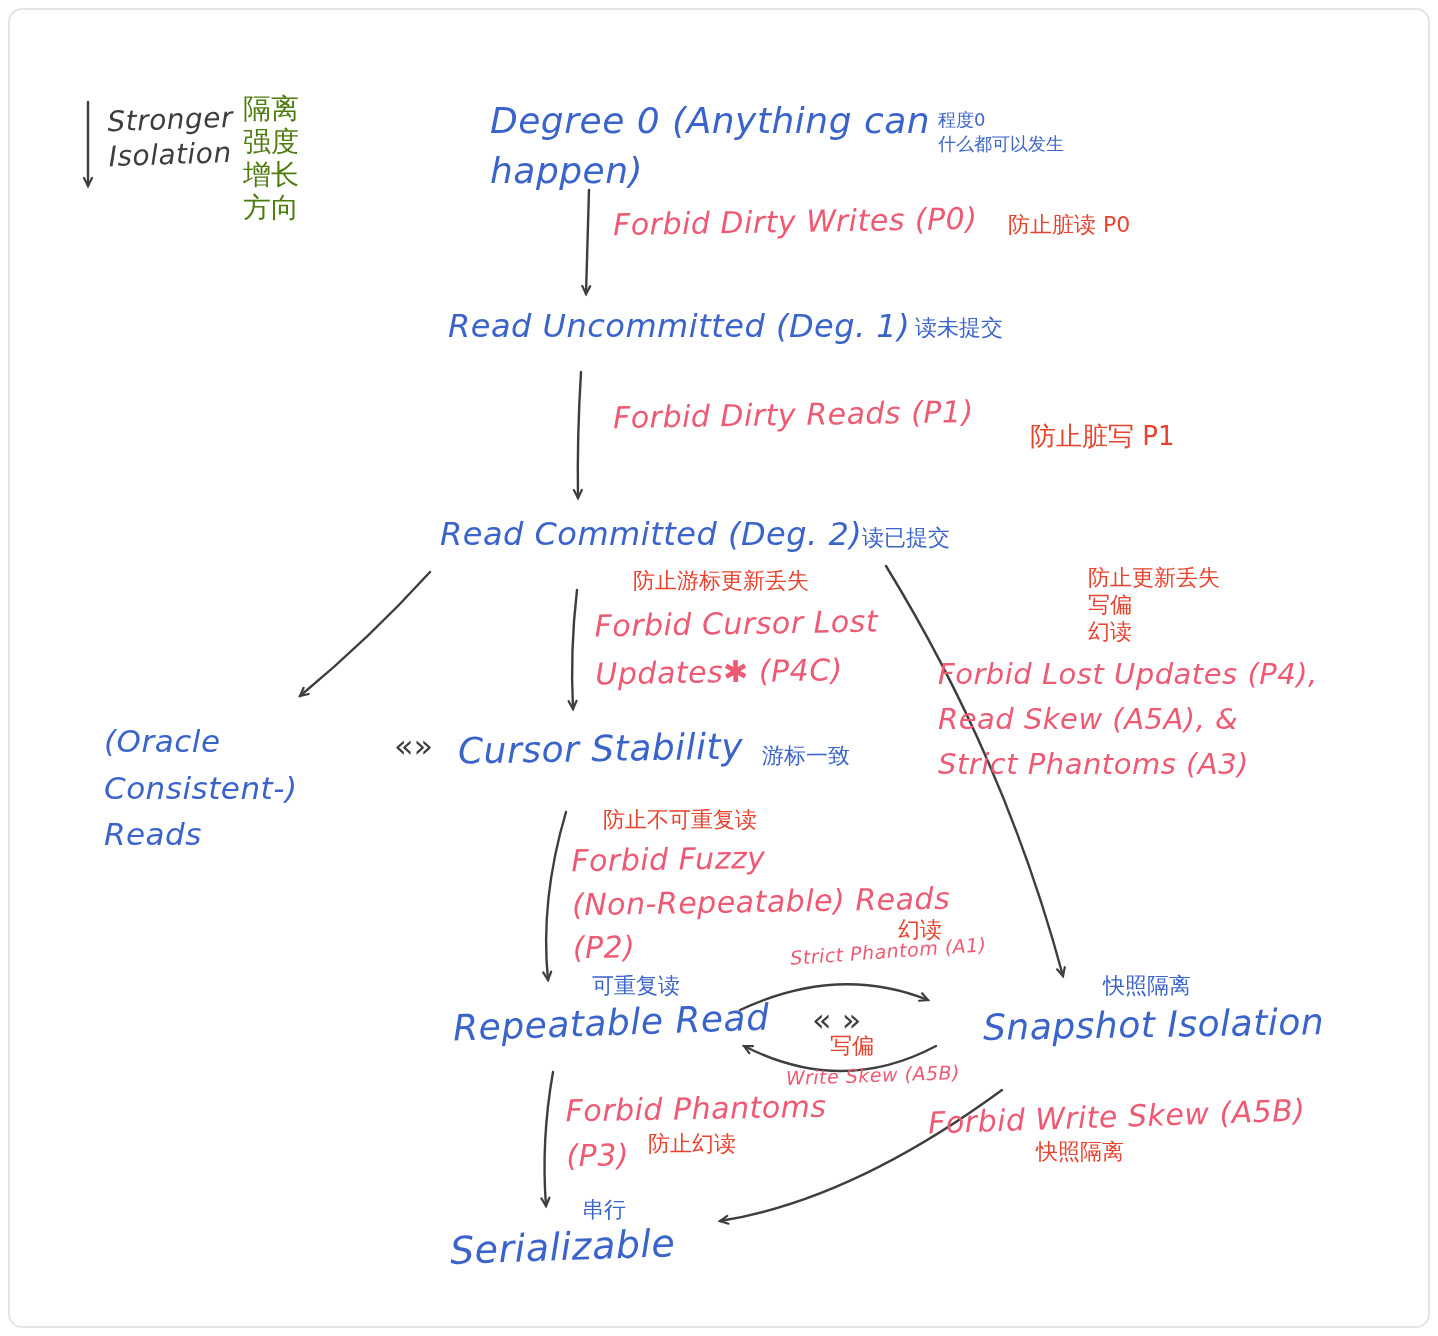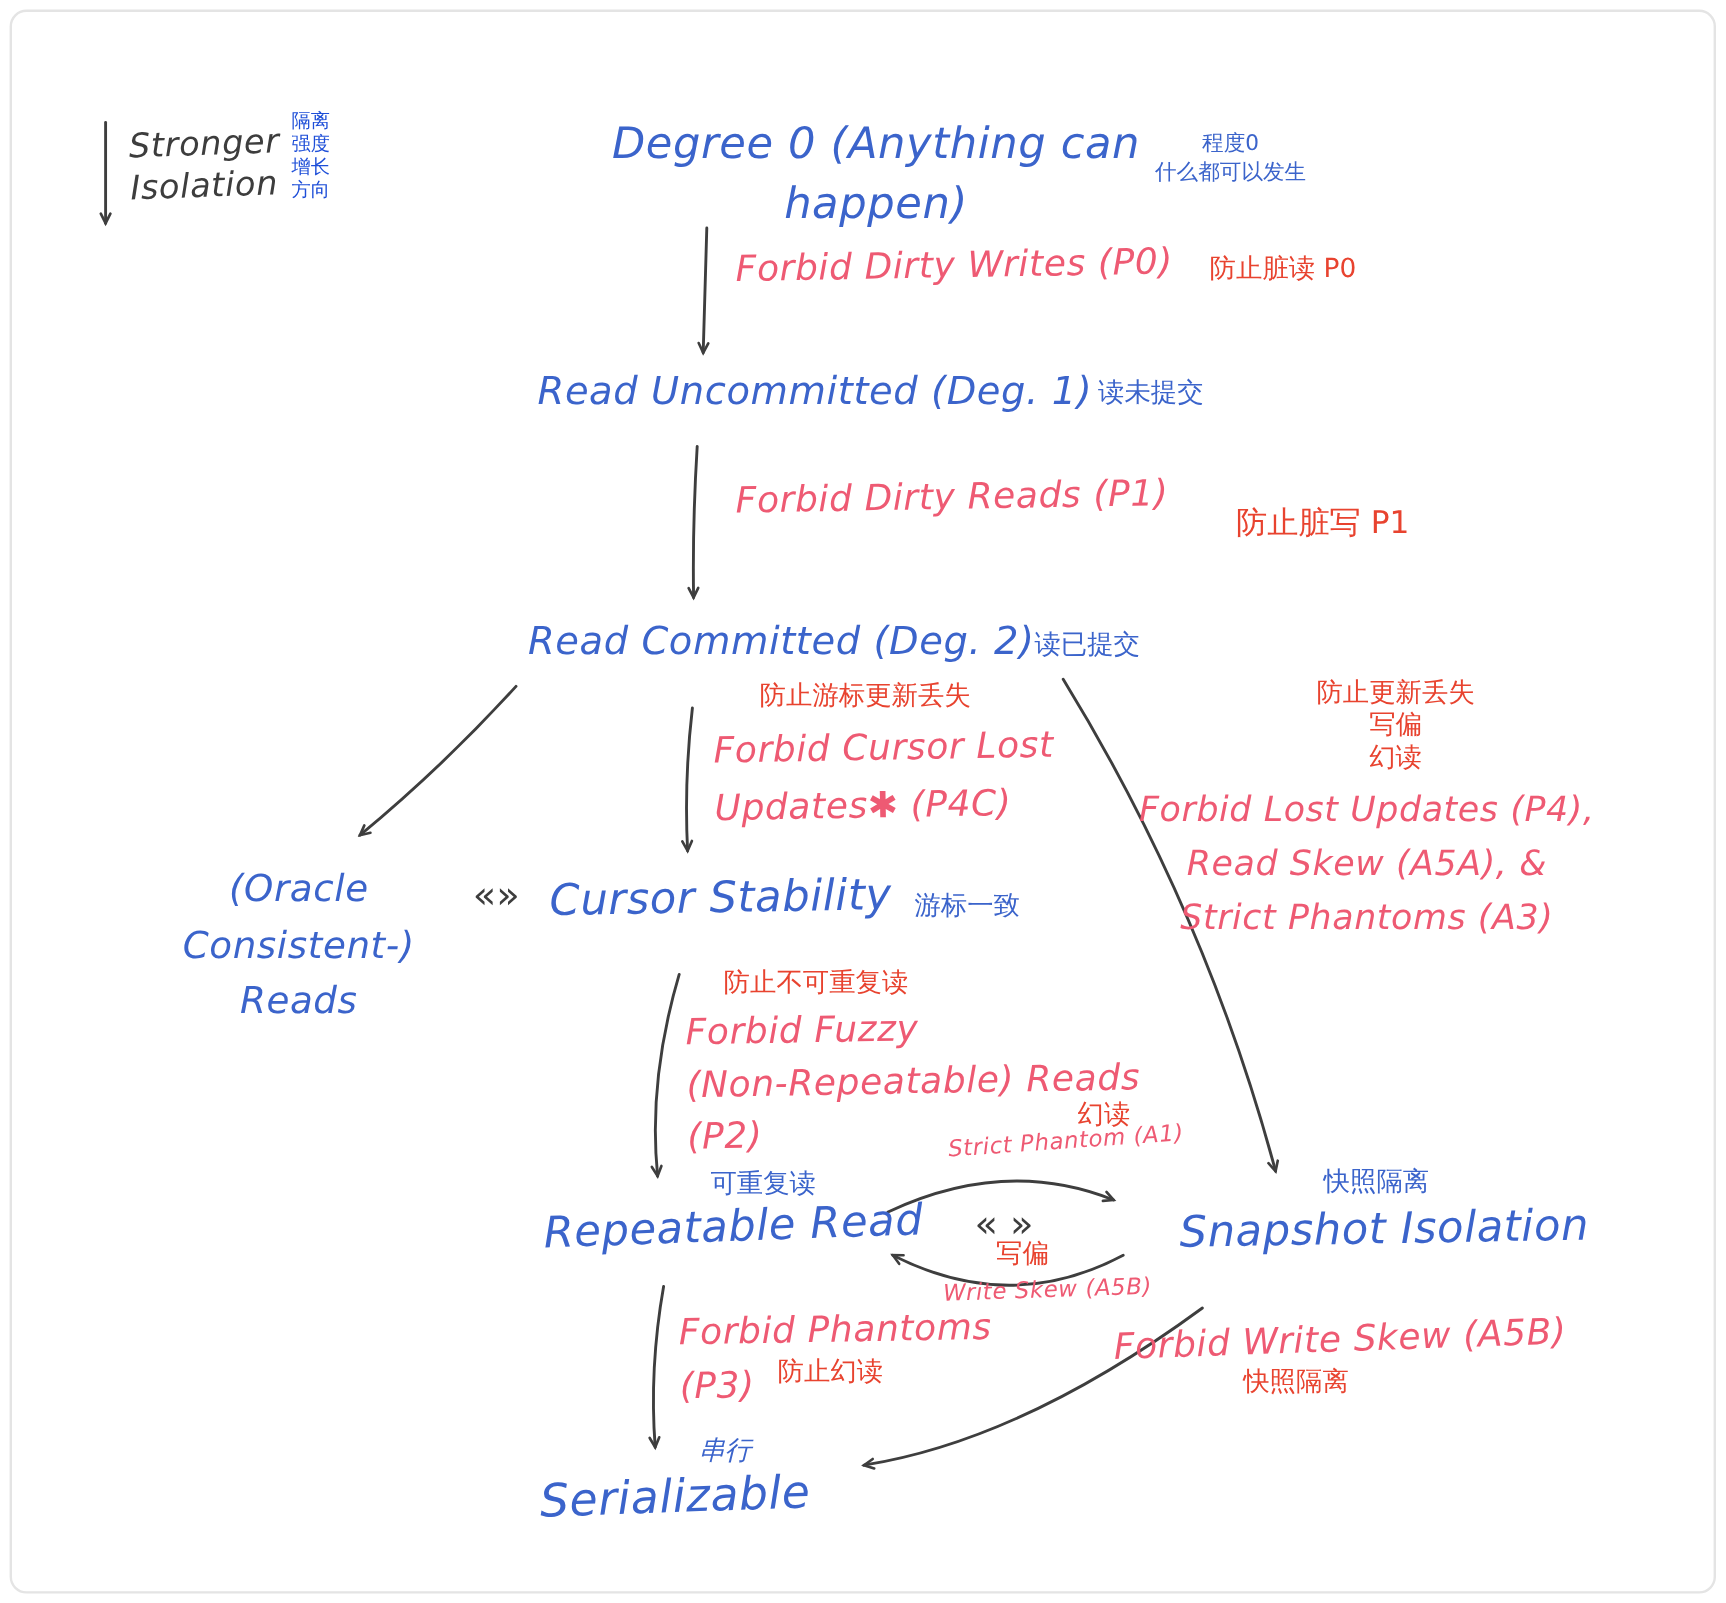--- a/index.html
+++ b/index.html
@@ -9,21 +9,21 @@
          border:2px solid #e4e4e4;border-radius:14px;background:#fff;}
   .canvas{position:absolute;inset:0;}
   .arrows{position:absolute;left:0;top:0;width:1438px;height:1336px;}
   .lbl{position:absolute;white-space:pre-line;line-height:1.25;}
   .hand{font-style:italic;letter-spacing:.5px;}
   .blue{color:var(--blue,#3b64cb);}
   .pink{color:var(--pink,#ee5a73);}
   .red{color:var(--red,#e8432f);}
   .ink{color:var(--ink,#3d3d3d);}
   .zh{font-style:normal;letter-spacing:0;font-weight:500;}
-  .ctr{text-align:center;}
+  .ctr{text-align:left;}
   .r1{transform:rotate(-1deg);} .r2{transform:rotate(-2deg);} .r4{transform:rotate(-4deg);}
 </style>
 </head>
 <body>
 
 <div class="frame"></div>
 
 <div class="canvas">
 
   <svg class="arrows" viewBox="0 0 1438 1336">
@@ -42,21 +42,21 @@
       <path d="M566,812 Q540,900 548,980" marker-end="url(#ah)"></path>
       <path d="M740,1010 Q838,964 928,1000" marker-end="url(#ah)"></path>
       <path d="M936,1046 Q842,1096 744,1046" marker-end="url(#ah)"></path>
       <path d="M553,1072 Q541,1140 546,1206" marker-end="url(#ah)"></path>
       <path d="M1002,1090 Q852,1200 720,1221" marker-end="url(#ah)"></path>
     </g>
   </svg>
 
   <div class="lbl hand ink r2" style="left:108px;top:102px;font-size:28px;">Stronger
 Isolation</div>
-  <div class="lbl zh ink" style="left:243px;top:92px;font-size:16px;line-height:1.18;color:#1d4ed8;">隔离
+  <div class="lbl zh ink" style="left:243px;top:92px;font-size:28px;line-height:1.18;color:#4d7c0f;">隔离
 强度
 增长
 方向</div>
 
   <div class="lbl hand blue ctr" style="left:490px;top:96px;width:480px;font-size:36px;line-height:1.4;">Degree 0 (Anything can
 happen)</div>
   <div class="lbl zh blue ctr" style="left:938px;top:108px;width:175px;font-size:18px;line-height:1.35;">程度0
 什么都可以发生</div>
 
   <div class="lbl hand pink r1" style="left:613px;top:203px;font-size:30px;">Forbid Dirty Writes (P0)</div>
@@ -106,16 +106,16 @@
   <div class="lbl zh blue" style="left:1092px;top:972px;font-size:22px;margin-left:11px;">快照隔离</div>
   <div class="lbl hand blue r1" style="left:983px;top:1002px;font-size:36px;">Snapshot Isolation</div>
 
   <div class="lbl hand pink r1" style="left:566px;top:1086px;font-size:30px;line-height:1.5;">Forbid Phantoms
 (P3)</div>
   <div class="lbl zh red" style="left:648px;top:1130px;font-size:22px;">防止幻读</div>
 
   <div class="lbl hand pink r2" style="left:928px;top:1098px;font-size:30px;">Forbid Write Skew (A5B)</div>
   <div class="lbl zh red" style="left:1036px;top:1138px;font-size:22px;">快照隔离</div>
 
-  <div class="lbl zh blue" style="left:582px;top:1196px;font-size:22px;font-style:italic;">串行</div>
+  <div class="lbl zh blue" style="left:582px;top:1196px;font-size:22px;">串行</div>
   <div class="lbl hand blue r2" style="left:450px;top:1224px;font-size:38px;">Serializable</div>
 
 </div>
 
 </body></html>

